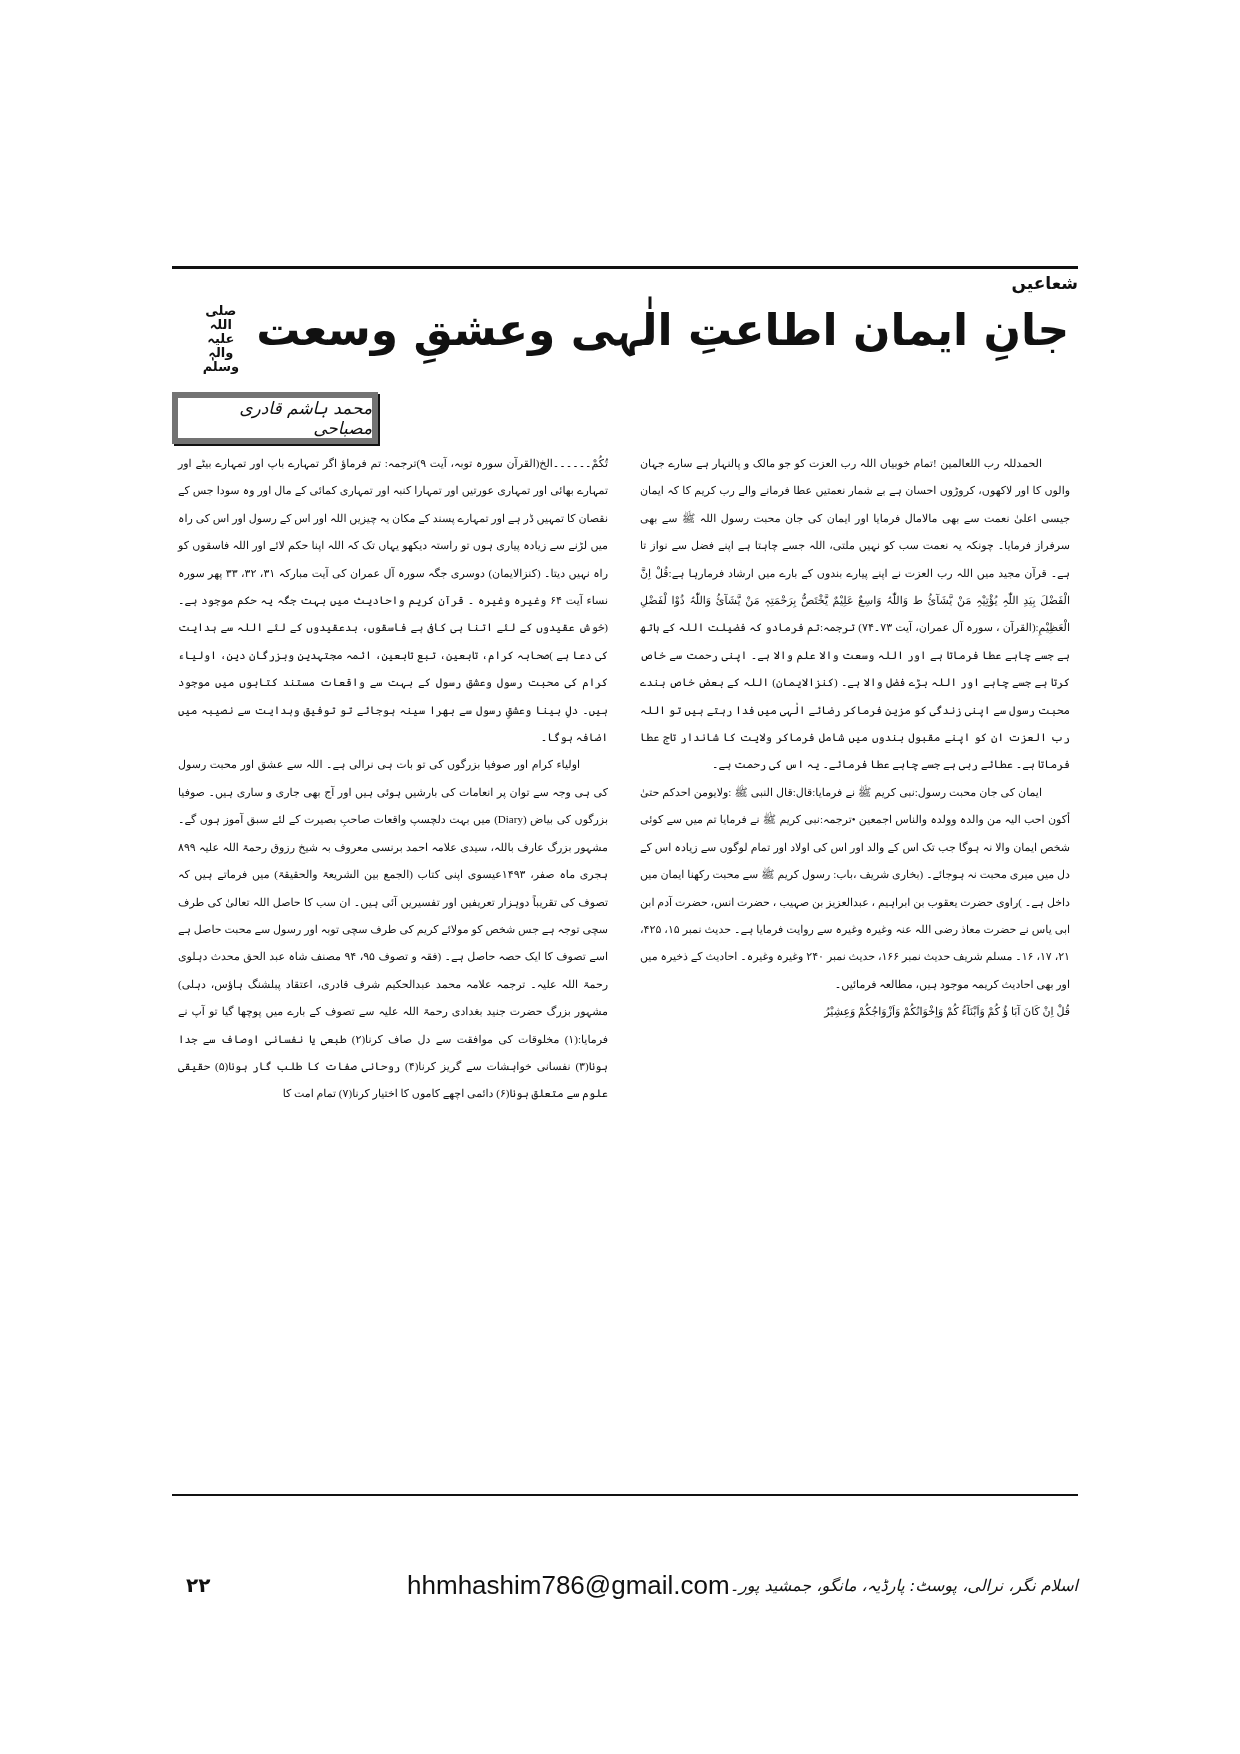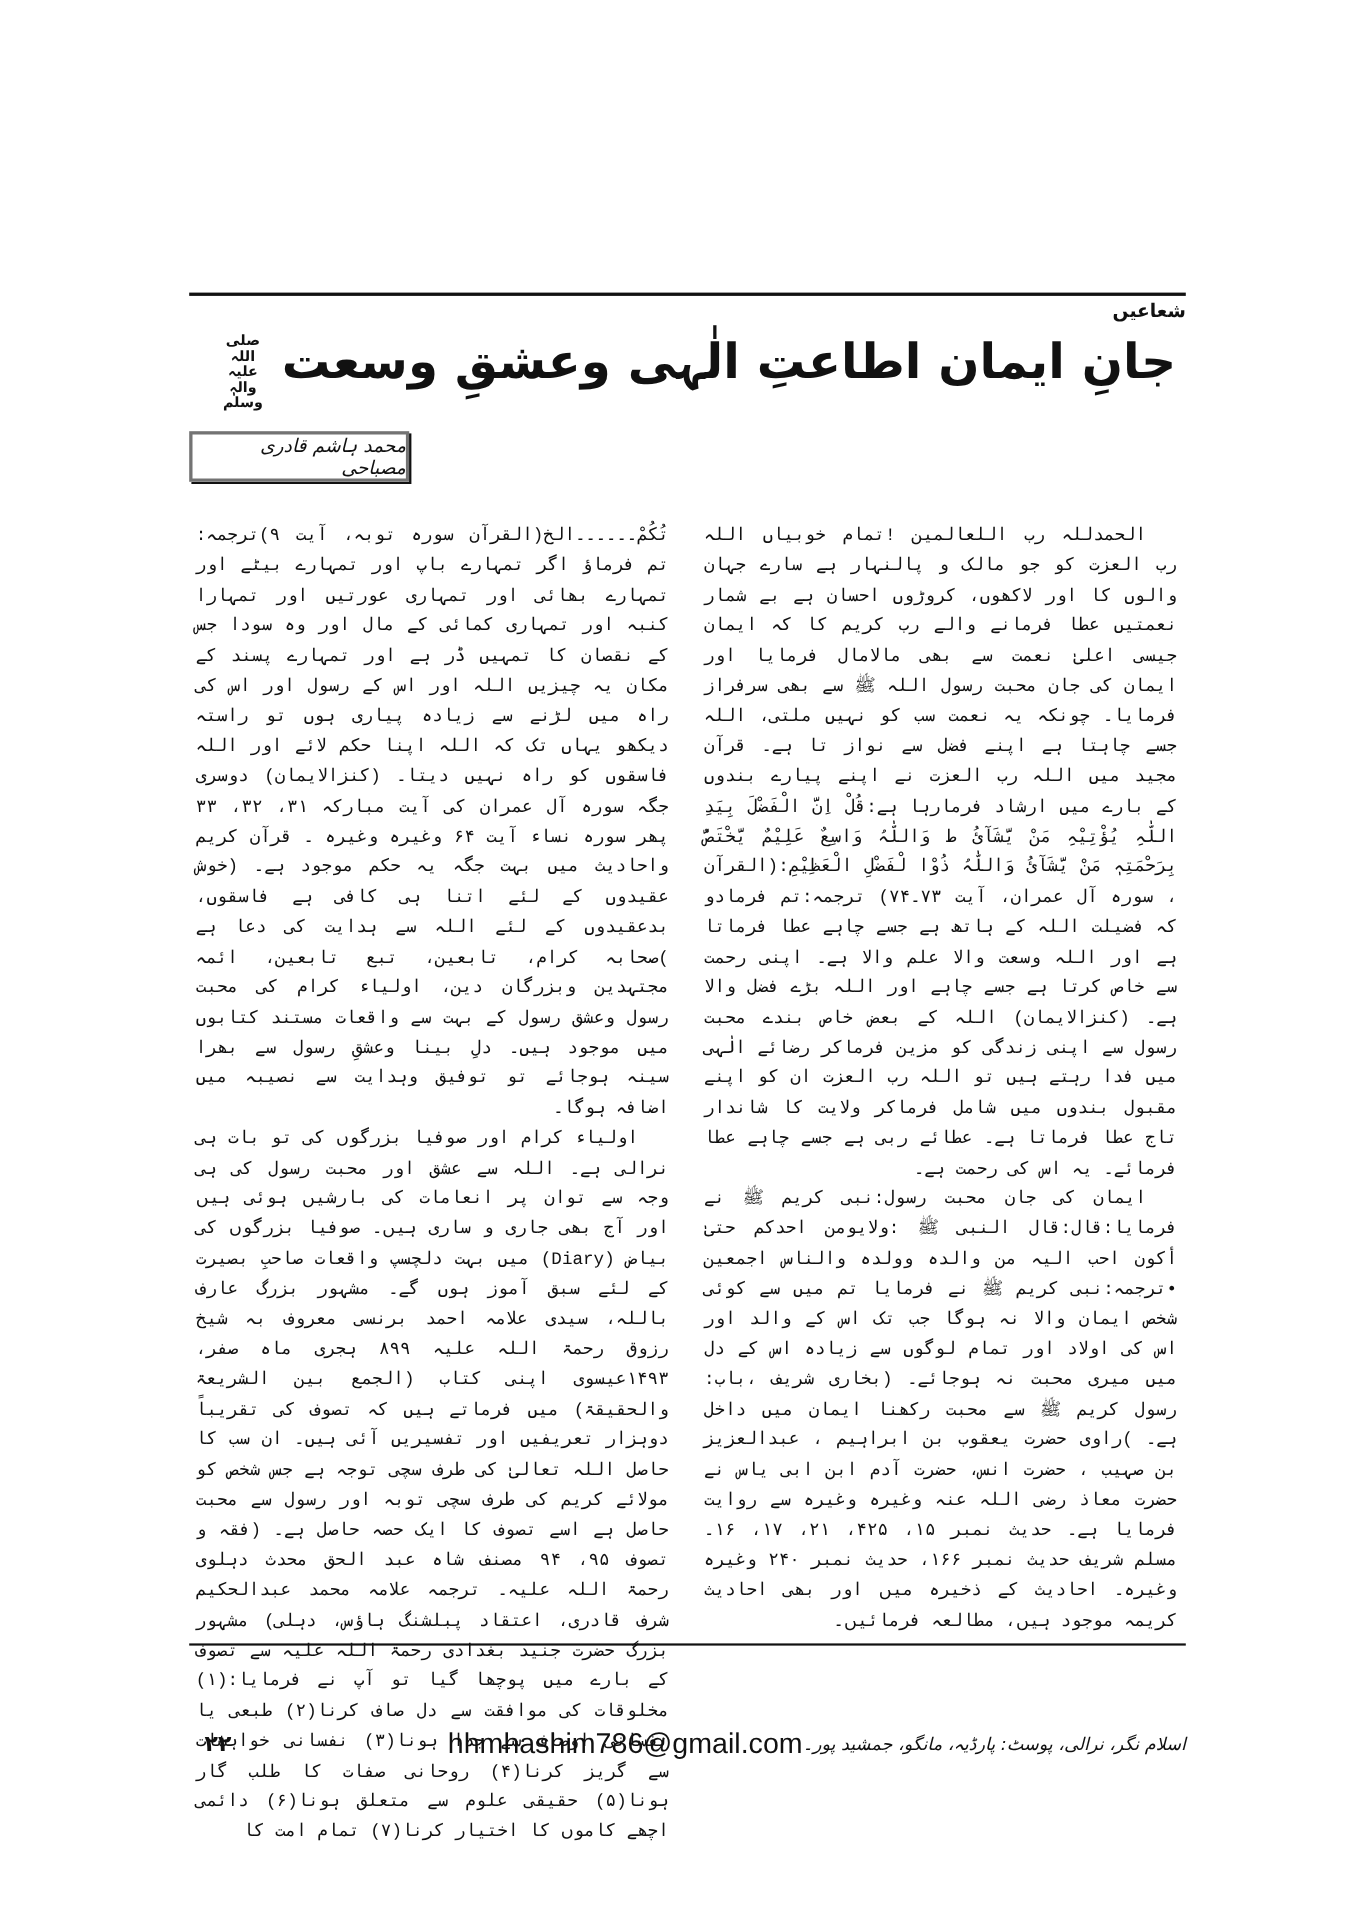--- a/index.html
+++ b/index.html
@@ -7,25 +7,25 @@
          font-family:"DejaVu Sans", sans-serif; color:#111; }
   .top-rule { position:absolute; left:172px; top:266px; width:906px; height:3px; background:#111; }
   .section-label { position:absolute; right:162px; top:273px; font-size:17px; font-weight:bold;
                    direction:rtl; font-family:"DejaVu Sans", sans-serif; }
   .title { position:absolute; left:172px; top:300px; width:906px; text-align:center;
            direction:rtl; font-size:44px; font-weight:bold; letter-spacing:-1px;
            font-family:"DejaVu Sans", sans-serif; line-height:60px; }
   .title .honorific { font-size:13px; display:inline-block; vertical-align:top; line-height:14px;
                       width:40px; text-align:center; margin-left:20px; margin-top:4px; }
   .author-box { position:absolute; left:172px; top:392px; width:194px; height:40px;
-                border:3px solid #737373; box-shadow: 2px 2px 0 #111;
+                border:6px solid #737373; box-shadow: 2px 2px 0 #111;
                 display:flex; align-items:center; justify-content:center;
                 direction:rtl; font-size:17px; font-style:italic; }
-  .col { position:absolute; top:474px; width:430px; direction:rtl; text-align:justify;
-         font-size:16px; line-height:27.4px; font-family:Liberation Mono, monospace; }
+  .col { position:absolute; top:450px; width:430px; direction:rtl; text-align:justify;
+         font-size:11px; line-height:27.4px; font-family:Liberation Serif, serif; }
   .col p { margin:0; }
   .col p.indent { text-indent:28px; }
   .col-right { left:640px; }
   .col-left { left:178px; }
   .bottom-rule { position:absolute; left:172px; top:1494px; width:906px; height:2px; background:#111; }
   .footer { position:absolute; left:172px; top:1570px; width:906px; height:30px;
             display:flex; justify-content:space-between; align-items:center; }
   .page-num { font-size:20px; font-weight:bold; margin-left:14px; }
   .footer-addr { direction:rtl; font-size:18px; display:flex; gap:0; align-items:center; }
   .footer-email { font-family:Liberation Sans, sans-serif; font-size:26px; direction:ltr; }
@@ -42,20 +42,21 @@
   <span class="honorific">صلی اللہ علیہ والہٖ وسلم</span>
 </div>
 
 <div class="author-box">
   <span>محمد ہاشم قادری مصباحی</span>
 </div>
 
 <div class="col col-right">
   <p class="indent">الحمدللہ رب اللعالمین !تمام خوبیاں اللہ رب العزت کو جو مالک و پالنہار ہے سارے جہان والوں کا اور لاکھوں، کروڑوں احسان ہے بے شمار نعمتیں عطا فرمانے والے رب کریم کا کہ ایمان جیسی اعلیٰ نعمت سے بھی مالامال فرمایا اور ایمان کی جان محبت رسول اللہ ﷺ سے بھی سرفراز فرمایا۔ چونکہ یہ نعمت سب کو نہیں ملتی، اللہ جسے چاہتا ہے اپنے فضل سے نواز تا ہے۔ قرآن مجید میں اللہ رب العزت نے اپنے پیارے بندوں کے بارے میں ارشاد فرمارہا ہے:قُلْ اِنَّ الْفَضْلَ بِیَدِ اللّٰہِ یُؤْتِیْہِ مَنْ یَّشَآئُ ط وَاللّٰہُ وَاسِعٌ عَلِیْمٌ یَّخْتَصُّ بِرَحْمَتِہٖ مَنْ یَّشَآئُ وَاللّٰہُ ذُوْا لْفَضْلِ الْعَظِیْمِ:(القرآن ، سورہ آل عمران، آیت ۷۳۔۷۴) ترجمہ:تم فرمادو کہ فضیلت اللہ کے ہاتھ ہے جسے چاہے عطا فرماتا ہے اور اللہ وسعت والا علم والا ہے۔ اپنی رحمت سے خاص کرتا ہے جسے چاہے اور اللہ بڑے فضل والا ہے۔ (کنزالایمان) اللہ کے بعض خاص بندے محبت رسول سے اپنی زندگی کو مزین فرماکر رضائے الٰہی میں فدا رہتے ہیں تو اللہ رب العزت ان کو اپنے مقبول بندوں میں شامل فرماکر ولایت کا شاندار تاج عطا فرماتا ہے۔ عطائے ربی ہے جسے چاہے عطا فرمائے۔ یہ اس کی رحمت ہے۔</p>
   <p class="indent">ایمان کی جان محبت رسول:نبی کریم ﷺ نے فرمایا:قال:قال النبی ﷺ :ولایومن احدکم حتیٰ أکون احب الیہ من والدہ وولدہ والناس اجمعین •ترجمہ:نبی کریم ﷺ نے فرمایا تم میں سے کوئی شخص ایمان والا نہ ہوگا جب تک اس کے والد اور اس کی اولاد اور تمام لوگوں سے زیادہ اس کے دل میں میری محبت نہ ہوجائے۔ (بخاری شریف ،باب: رسول کریم ﷺ سے محبت رکھنا ایمان میں داخل ہے۔ )راوی حضرت یعقوب بن ابراہیم ، عبدالعزیز بن صہیب ، حضرت انس، حضرت آدم ابن ابی یاس نے حضرت معاذ رضی اللہ عنہ وغیرہ وغیرہ سے روایت فرمایا ہے۔ حدیث نمبر ۱۵، ۴۲۵، ۲۱، ۱۷، ۱۶۔ مسلم شریف حدیث نمبر ۱۶۶، حدیث نمبر ۲۴۰ وغیرہ وغیرہ۔ احادیث کے ذخیرہ میں اور بھی احادیث کریمہ موجود ہیں، مطالعہ فرمائیں۔</p>
+  <p>قُلْ اِنْ کَانَ آبَا ؤُ کُمْ وَاَبْنَآءُ کُمْ وَاِخْوَانُکُمْ وَاَزْوَاجُکُمْ وَعِشِیْرُ</p>
 </div>
 
 <div class="col col-left">
   <p>تُکُمْ۔۔۔۔۔۔الخ(القرآن سورہ توبہ، آیت ۹)ترجمہ: تم فرماؤ اگر تمہارے باپ اور تمہارے بیٹے اور تمہارے بھائی اور تمہاری عورتیں اور تمہارا کنبہ اور تمہاری کمائی کے مال اور وہ سودا جس کے نقصان کا تمہیں ڈر ہے اور تمہارے پسند کے مکان یہ چیزیں اللہ اور اس کے رسول اور اس کی راہ میں لڑنے سے زیادہ پیاری ہوں تو راستہ دیکھو یہاں تک کہ اللہ اپنا حکم لائے اور اللہ فاسقوں کو راہ نہیں دیتا۔ (کنزالایمان) دوسری جگہ سورہ آل عمران کی آیت مبارکہ ۳۱، ۳۲، ۳۳ پھر سورہ نساء آیت ۶۴ وغیرہ وغیرہ ۔ قرآن کریم واحادیث میں بہت جگہ یہ حکم موجود ہے۔ (خوش عقیدوں کے لئے اتنا ہی کافی ہے فاسقوں، بدعقیدوں کے لئے اللہ سے ہدایت کی دعا ہے )صحابہ کرام، تابعین، تبع تابعین، ائمہ مجتہدین وبزرگان دین، اولیاء کرام کی محبت رسول وعشق رسول کے بہت سے واقعات مستند کتابوں میں موجود ہیں۔ دلِ بینا وعشقِ رسول سے بھرا سینہ ہوجائے تو توفیق وہدایت سے نصیبہ میں اضافہ ہوگا۔</p>
   <p class="indent">اولیاء کرام اور صوفیا بزرگوں کی تو بات ہی نرالی ہے۔ اللہ سے عشق اور محبت رسول کی ہی وجہ سے توان پر انعامات کی بارشیں ہوئی ہیں اور آج بھی جاری و ساری ہیں۔ صوفیا بزرگوں کی بیاض (Diary) میں بہت دلچسپ واقعات صاحبِ بصیرت کے لئے سبق آموز ہوں گے۔ مشہور بزرگ عارف باللہ، سیدی علامہ احمد برنسی معروف بہ شیخ رزوق رحمۃ اللہ علیہ ۸۹۹ ہجری ماہ صفر، ۱۴۹۳عیسوی اپنی کتاب (الجمع بین الشریعۃ والحقیقۃ) میں فرماتے ہیں کہ تصوف کی تقریباً دوہزار تعریفیں اور تفسیریں آئی ہیں۔ ان سب کا حاصل اللہ تعالیٰ کی طرف سچی توجہ ہے جس شخص کو مولائے کریم کی طرف سچی توبہ اور رسول سے محبت حاصل ہے اسے تصوف کا ایک حصہ حاصل ہے۔ (فقہ و تصوف ۹۵، ۹۴ مصنف شاہ عبد الحق محدث دہلوی رحمۃ اللہ علیہ۔ ترجمہ علامہ محمد عبدالحکیم شرف قادری، اعتقاد پبلشنگ ہاؤس، دہلی) مشہور بزرگ حضرت جنید بغدادی رحمۃ اللہ علیہ سے تصوف کے بارے میں پوچھا گیا تو آپ نے فرمایا:(۱) مخلوقات کی موافقت سے دل صاف کرنا(۲) طبعی یا نفسانی اوصاف سے جدا ہونا(۳) نفسانی خواہشات سے گریز کرنا(۴) روحانی صفات کا طلب گار ہونا(۵) حقیقی علوم سے متعلق ہونا(۶) دائمی اچھے کاموں کا اختیار کرنا(۷) تمام امت کا</p>
 </div>
 
 <div class="bottom-rule"></div>
 
 <div class="footer">

